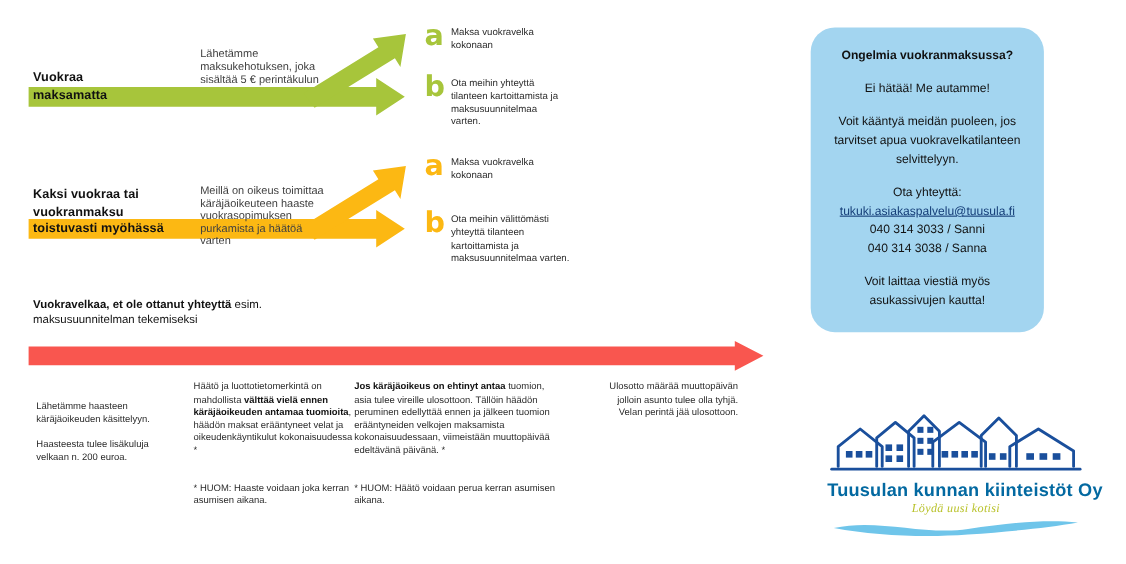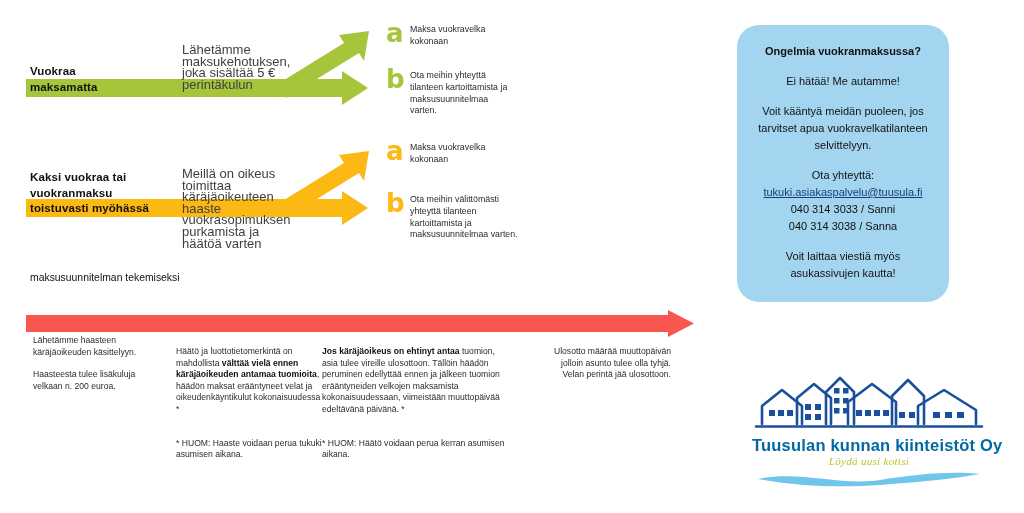--- a/index.html
+++ b/index.html
@@ -23,21 +23,21 @@
 
   
   .row-label {
     font-weight: bold;
     font-size: 11.5px;
     line-height: 15.5px;
     color: #111111;
     letter-spacing: 0.1px;
   }
   .row-note {
-    font-size: 13px;
+    font-size: 10px;
     line-height: 11.6px;
     color: #404040;
   }
 
   
   .branch {
     display: flex;
     align-items: flex-start;
   }
   .branch-letter {
@@ -153,36 +153,37 @@
     <span class="branch-letter yellow">a</span>
     <span class="branch-text">Maksa vuokravelka kokonaan</span>
   </div>
 
   <div class="abs branch" style="left:386px; top:192px; width:140px;">
     <span class="branch-letter yellow">b</span>
     <span class="branch-text">Ota meihin  välittömästi yhteyttä tilanteen kartoittamista ja maksusuunnitelmaa varten.</span>
   </div>
 
   <div class="abs timeline-title" style="left:30px; top:271px; width:300px;">
+    <span><b>Vuokravelkaa, et ole ottanut yhteyttä</b><span> esim.</span></span>
     <div>maksusuunnitelman tekemiseksi</div>
   </div>
 
   <svg class="abs" style="left:24px; top:310px; width:672px; height:28px;" viewBox="0 0 672 28">
     <path d="M2,5 L644,5 L644,0 L670,13.5 L644,27 L644,22 L2,22 Z" fill="#F9564F"></path>
   </svg>
 
-  <div class="abs col-text" style="left:33px; top:335px; width:120px;">
+  <div class="abs col-text" style="left:33px; top:364px; width:120px;">
       <div><span>Lähetämme haasteen käräjäoikeuden käsittelyyn.</span></div>
       <span class="gap"></span>
       <div><span>Haasteesta tulee lisäkuluja velkaan n. 200 euroa.</span></div>
     </div>
   <div class="abs col-text" style="left:176px; top:346px; width:148px;">
       <div><span>Häätö ja luottotietomerkintä on mahdollista </span><b>välttää vielä ennen käräjäoikeuden antamaa tuomioita</b><span>, häädön maksat erääntyneet velat ja oikeudenkäyntikulut kokonaisuudessa *</span></div>
       <span class="gap" style="height: 22px;"></span>
-      <div>* HUOM:  Haaste voidaan perua tukuki asumisen aikana.</div>
+      <div>* HUOM:  Haaste voidaan joka kerran asumisen aikana.</div>
     </div>
   <div class="abs col-text" style="left:322px; top:346px; width:185px;">
       <div><b>Jos käräjäoikeus on ehtinyt antaa</b><span> tuomion, asia tulee vireille ulosottoon. Tällöin häädön peruminen edellyttää ennen ja jälkeen tuomion erääntyneiden velkojen maksamista kokonaisuudessaan, viimeistään muuttopäivää edeltävänä päivänä. *</span></div>
       <span class="gap" style="height: 22px;"></span>
       <div>* HUOM:  Häätö voidaan perua kerran asumisen aikana.</div>
     </div>
   <div class="abs col-text" style="left:541px; top:346px; width:130px;text-align:right;">
       <div><span>Ulosotto määrää muuttopäivän jolloin asunto tulee olla tyhjä.</span><br><span>Velan perintä jää ulosottoon.</span></div>
     </div>
 

